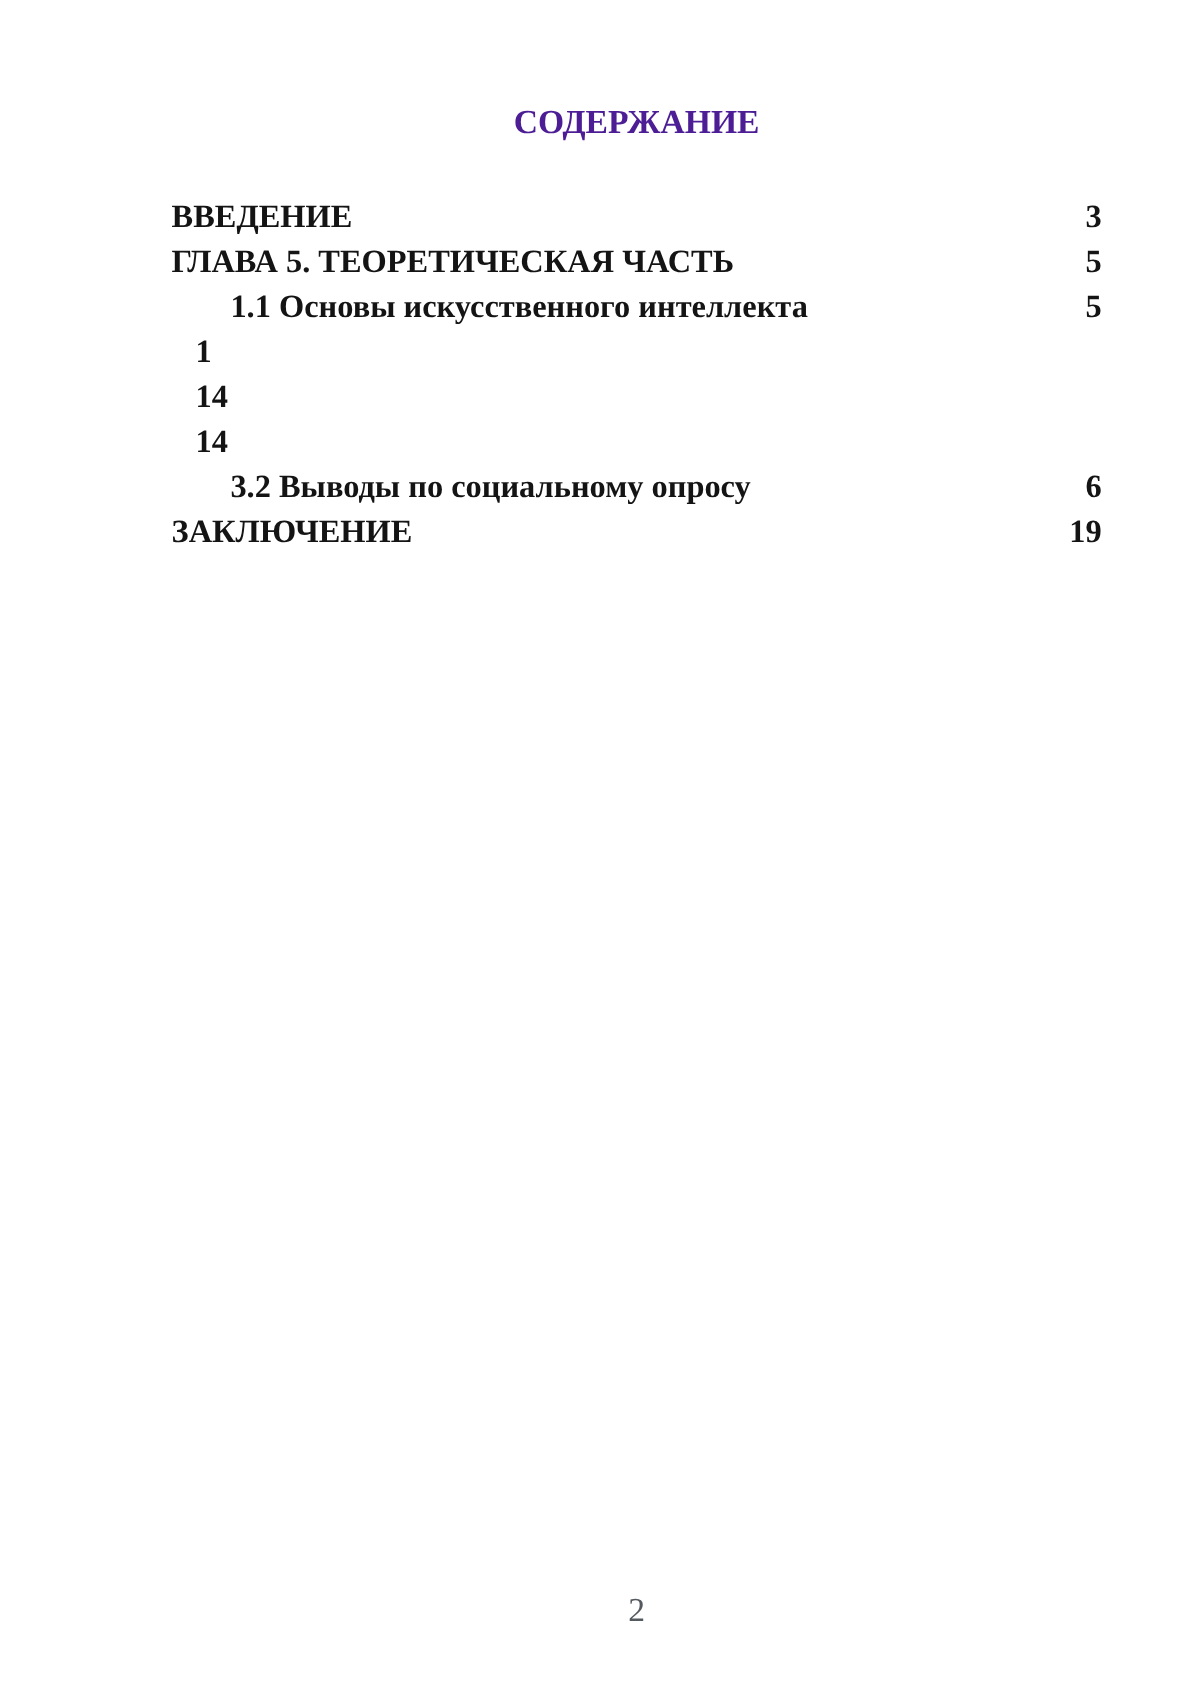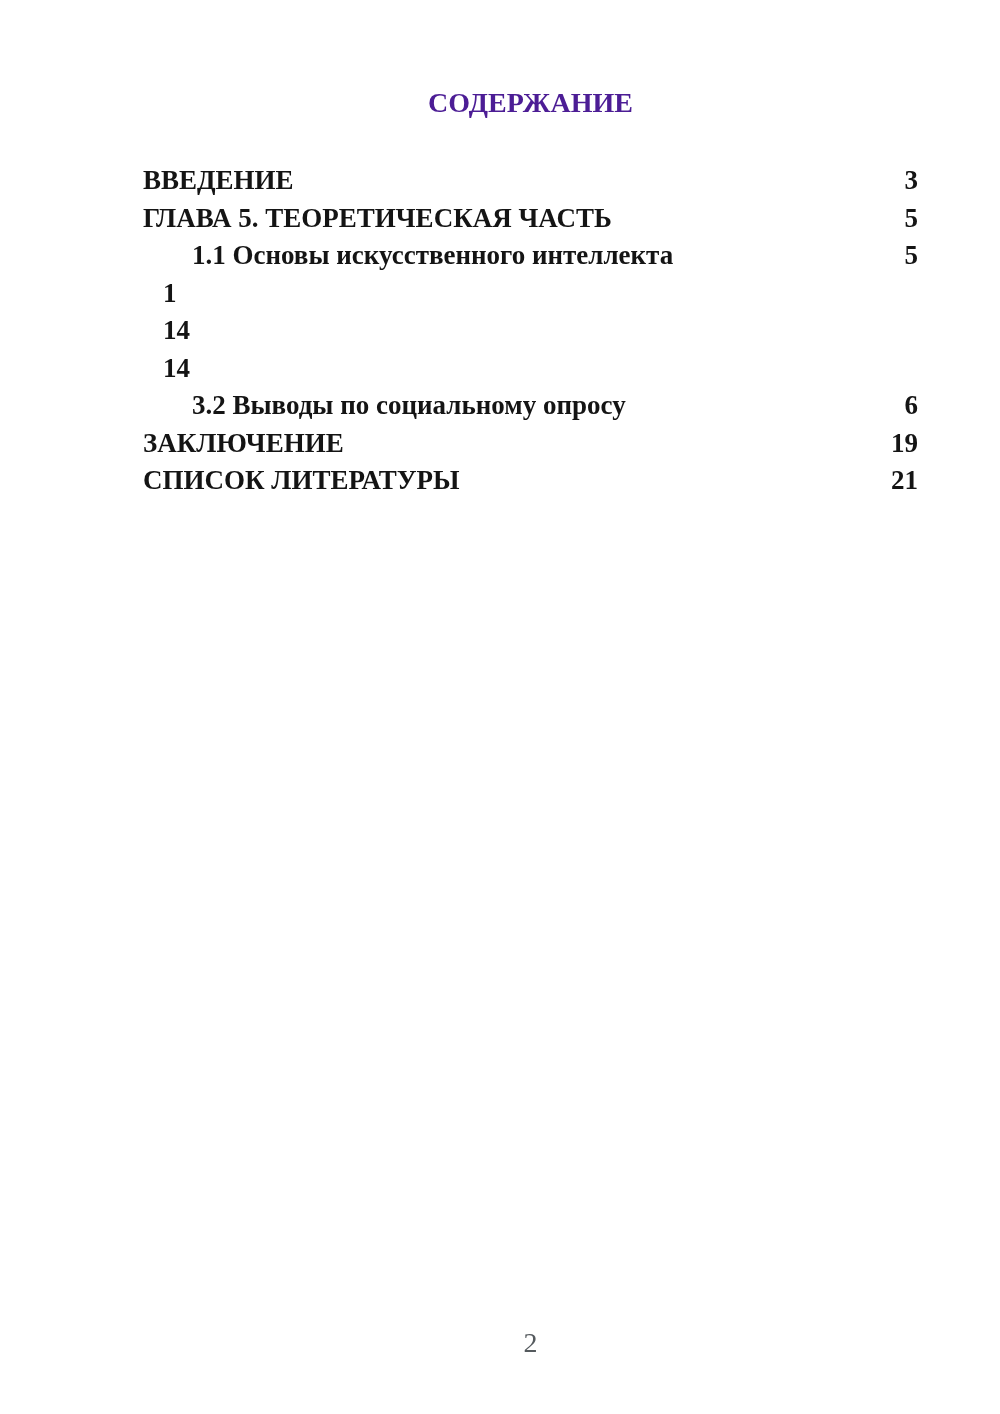--- a/index.html
+++ b/index.html
@@ -101,20 +101,16 @@
   <div class="toc-row">
     <span class="toc-label lvl1">3.2 Выводы по социальному опросу</span>
     <span class="toc-page">6</span>
   </div>
 
   <div class="toc-row">
     <span class="toc-label">ЗАКЛЮЧЕНИЕ</span>
     <span class="toc-page">19</span>
   </div>
 
-  <div class="toc-row">
-    <span class="toc-label">СПИСОК ЛИТЕРАТУРЫ</span>
-    <span class="toc-page">21</span>
-  </div>
 </div>
   </div>
   <div class="page-number">2</div>
 </div>
 
 </body></html>

